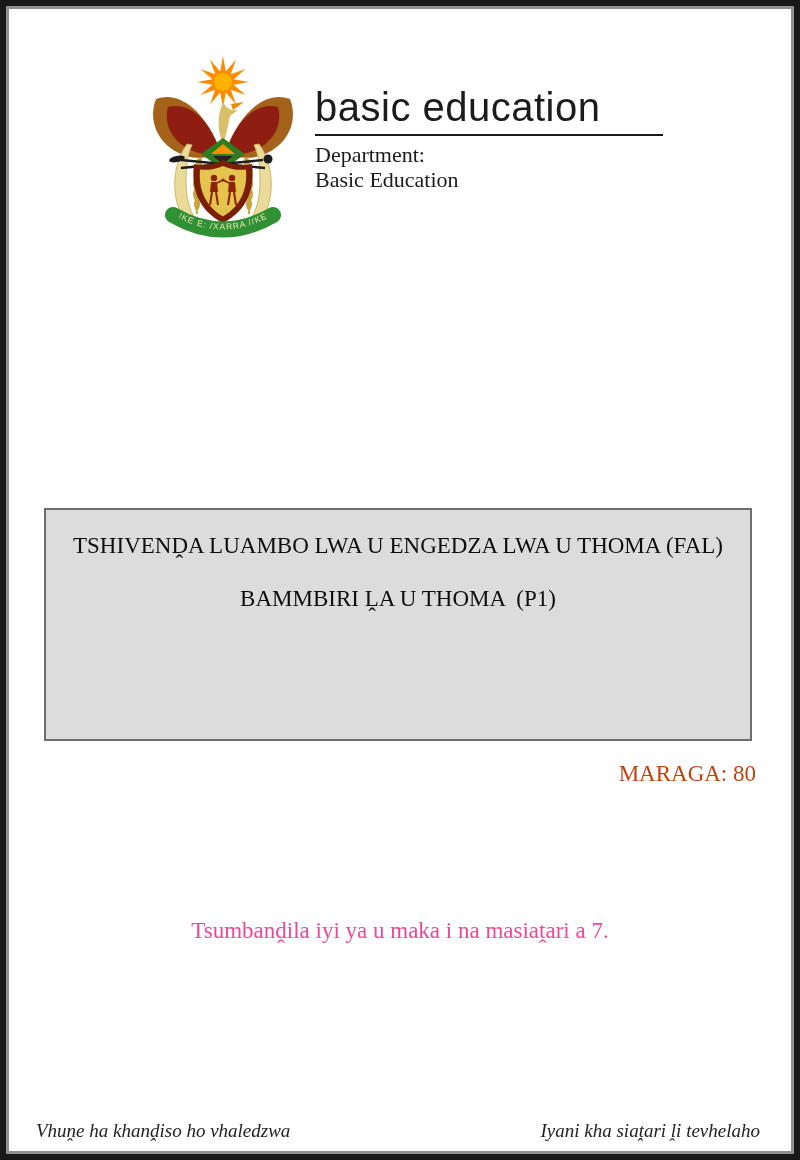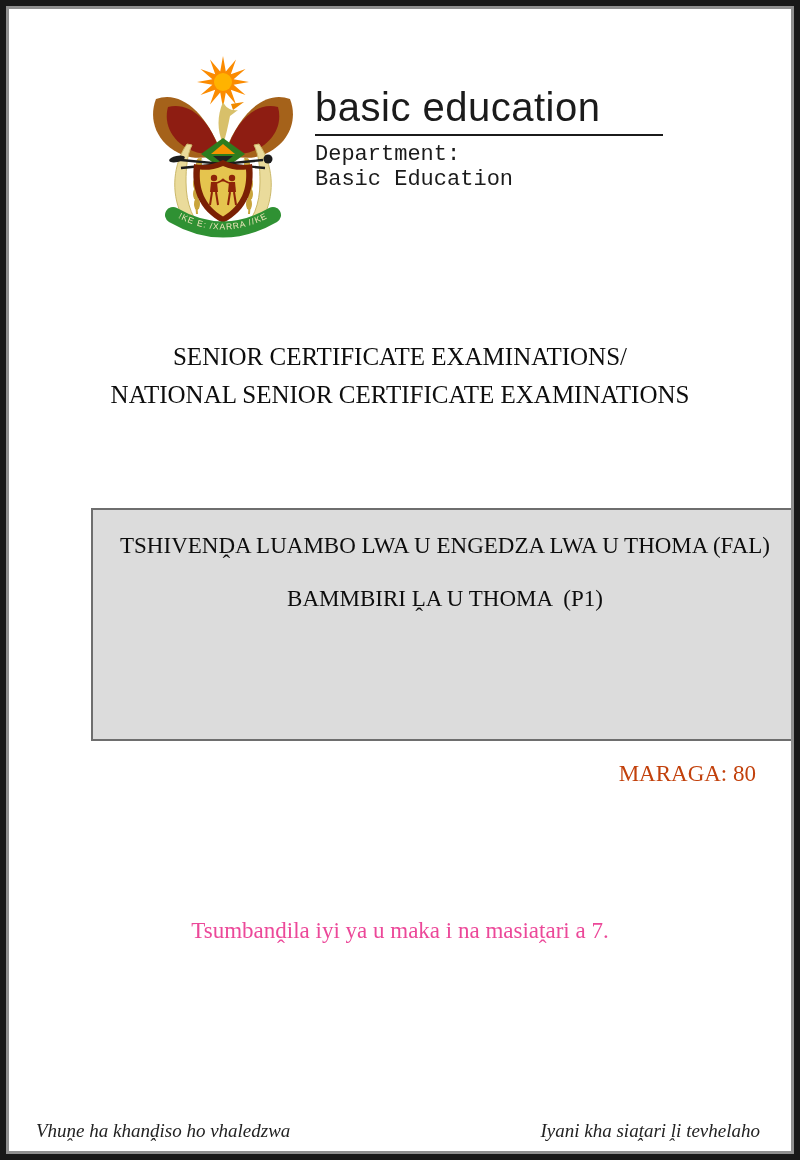--- a/index.html
+++ b/index.html
@@ -49,21 +49,21 @@
     color: #1b1b1b;
     letter-spacing: 0.5px;
   }
   .wordmark-rule {
     width: 348px; height: 2px;
     background: #1b1b1b;
     margin-top: 4px;
     margin-bottom: 6px;
   }
   .dept {
-    font-family: Liberation Mono, monospace;
+    font-family: Liberation Serif, serif;
     font-size: 22px;
     line-height: 25px;
     color: #1b1b1b;
   }
   .dept.bold { font-weight: bold; }
   
   .headings {
     position: absolute;
     left: 0; top: 338px;
     width: 100%;
@@ -75,21 +75,20 @@
   
   .subject-box {
     position: absolute;
     left: 44px; top: 508px;
     width: 708px; height: 233px;
     box-sizing: border-box;
     background: #dcdcdc;
     border: 2px solid #6e6e6e;
     text-align: center;
     padding-top: 24px;
-    margin-left: 47px;
   }
   .subject-line {
     font-size: 23px;
     line-height: 24px;
     margin-bottom: 29px;
     white-space: pre-wrap;
     color: #0d0d0d;
   }
   .marks {
     position: absolute;
@@ -192,24 +191,20 @@
     </text>
   </svg>
 
   <div class="logo-text">
     <div class="wordmark">basic education</div>
     <div class="wordmark-rule"></div>
     <div class="dept">Department:</div>
     <div class="dept">Basic Education</div>
   </div>
 
-  <div class="headings">
-    <div>SENIOR CERTIFICATE EXAMINATIONS/</div>
-    <div>NATIONAL SENIOR CERTIFICATE EXAMINATIONS</div>
-  </div>
 
   <div class="subject-box">
     <div class="subject-line">TSHIVENḒA LUAMBO LWA U ENGEDZA LWA U THOMA (FAL)</div>
     <div class="subject-line">BAMMBIRI ḼA U THOMA  (P1)</div>
   </div>
 
   <div class="marks">MARAGA: 80</div>
 
   <div class="note">Tsumbanḓila iyi ya u maka i na masiaṱari a 7.</div>
 

